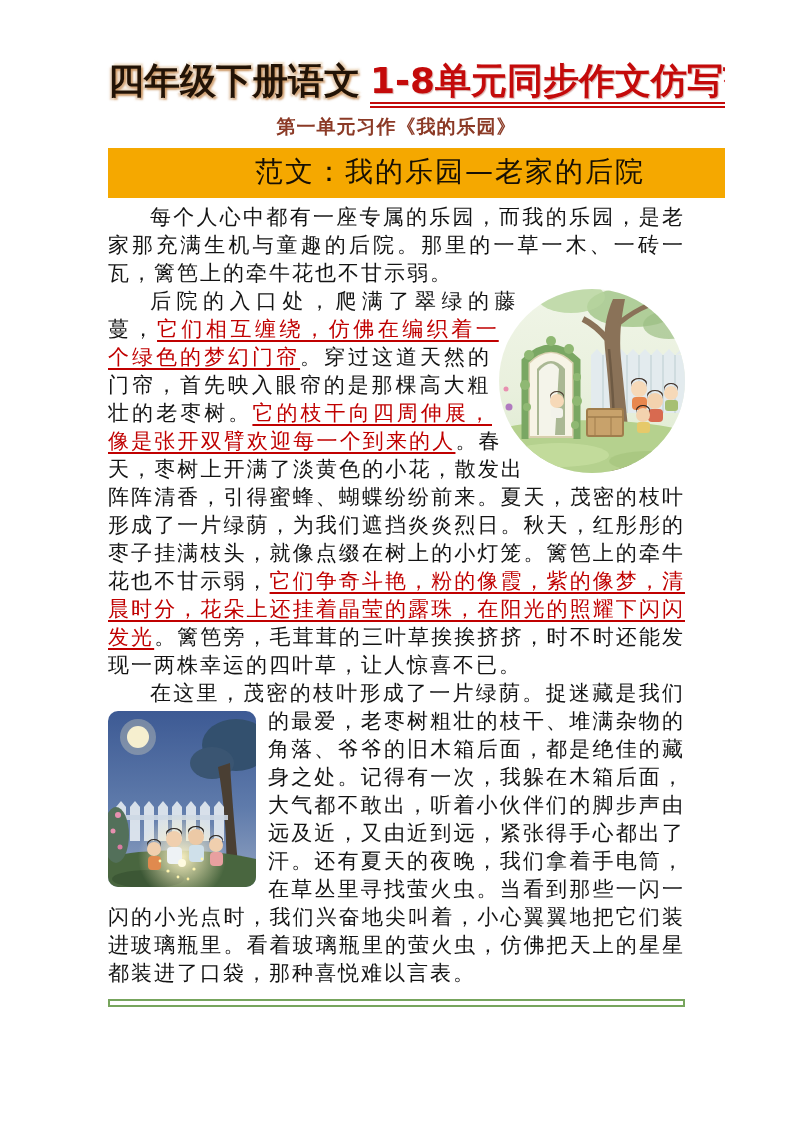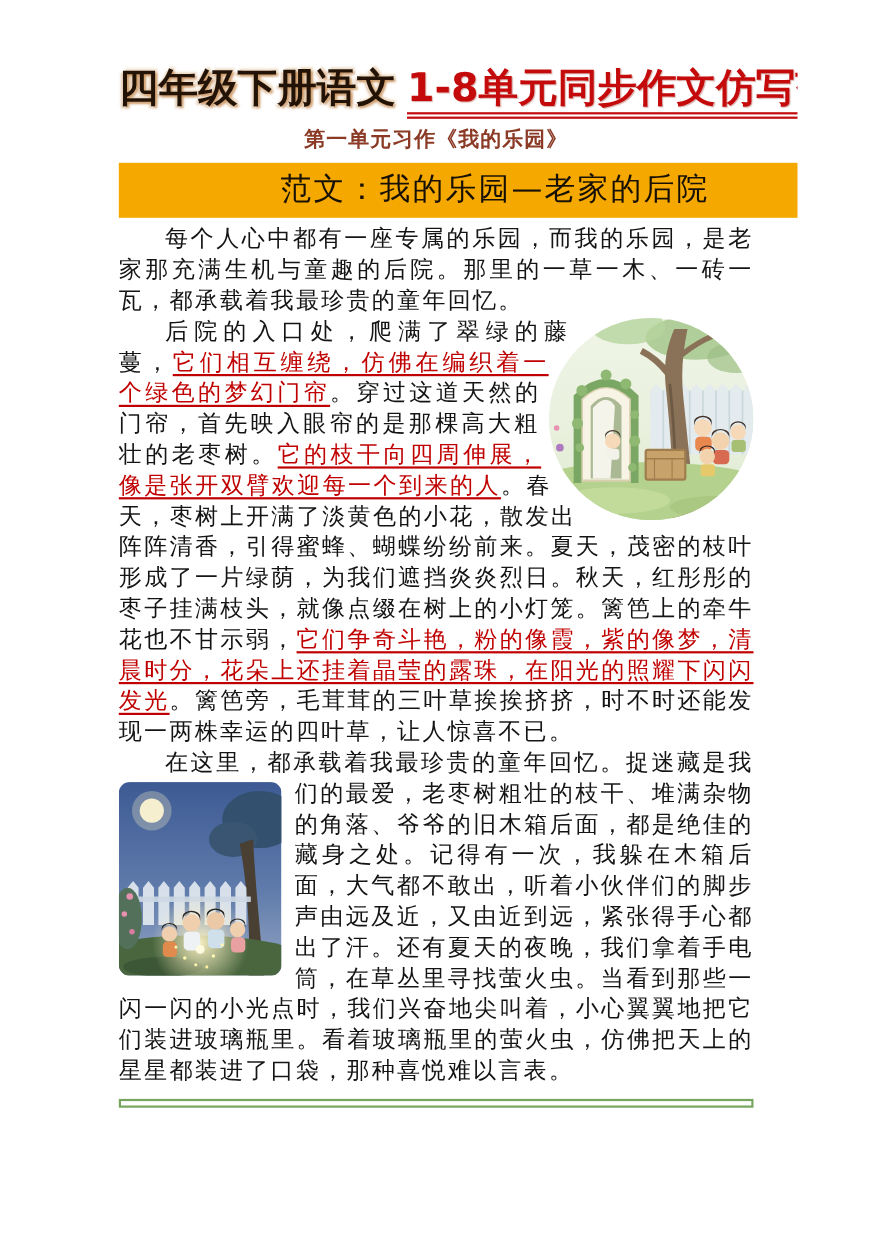--- a/index.html
+++ b/index.html
@@ -66,21 +66,21 @@
 
     <div class="main-title">
       <span class="title-black">四年级下册语文</span><span class="title-red">1-8单元同步作文仿写范文</span>
     </div>
 
     <div class="subtitle">第一单元习作《我的乐园》</div>
 
     <div class="banner">范文：我的乐园—老家的后院</div>
 
     <div class="essay">
-      <p><span>每个人心中都有一座专属的乐园，而我的乐园，是老家那充满生机与童趣的后院。那里的一草一木、一砖一瓦，都承载着我最珍贵的童年回忆。</span></p>
+      <p><span>每个人心中都有一座专属的乐园，而我的乐园，是老家那充满生机与童趣的后院。那里的一草一木、一砖一瓦，篱笆上的牵牛花也不甘示弱。</span></p>
       <p><span class="float-right-img">
             <svg width="186" height="184" viewBox="0 0 186 184" xmlns="http://www.w3.org/2000/svg">
     <defs>
       <linearGradient id="gbg" x1="0" y1="0" x2="0" y2="1">
         <stop offset="0" stop-color="#f0f5e7"></stop>
                   <stop offset="0.55" stop-color="#e9f0dd"></stop>
                   <stop offset="1" stop-color="#dcead0"></stop>
       </linearGradient>
     </defs>
     <rect width="186" height="184" fill="url(#gbg)"></rect>
@@ -146,21 +146,21 @@
       <rect x="149" y="120" width="15" height="13" rx="4" fill="#d86a50"></rect>
       <circle cx="172" cy="104" r="7" fill="#f6d9b8"></circle>
                 <path d="M165 102 a7 7 0 0 1 14 0 l0 -3 a7 5 0 0 0 -14 0 z" fill="#3f3028"></path>
       <rect x="166" y="111" width="13" height="11" rx="3" fill="#a6bf72"></rect>
       <circle cx="144" cy="126" r="7" fill="#f3d2ae"></circle>
                 <path d="M137 124 a7 7 0 0 1 14 0 l0 -3 a7 5 0 0 0 -14 0 z" fill="#2e2620"></path>
       <rect x="138" y="133" width="13" height="11" rx="3" fill="#e6c96a"></rect>
     </g>
   </svg>
           </span><span>后院的入口处，爬满了翠绿的藤蔓，</span><span class="hl">它们相互缠绕，仿佛在编织着一个绿色的梦幻门帘</span><span>。穿过这道天然的门帘，首先映入眼帘的是那棵高大粗壮的老枣树。</span><span class="hl">它的枝干向四周伸展，像是张开双臂欢迎每一个到来的人</span><span>。春天，枣树上开满了淡黄色的小花，散发出阵阵清香，引得蜜蜂、蝴蝶纷纷前来。夏天，茂密的枝叶形成了一片绿荫，为我们遮挡炎炎烈日。秋天，红彤彤的枣子挂满枝头，就像点缀在树上的小灯笼。篱笆上的牵牛花也不甘示弱，</span><span class="hl">它们争奇斗艳，粉的像霞，紫的像梦，清晨时分，花朵上还挂着晶莹的露珠，在阳光的照耀下闪闪发光</span><span>。篱笆旁，毛茸茸的三叶草挨挨挤挤，时不时还能发现一两株幸运的四叶草，让人惊喜不已。</span></p>
-      <p><span>在这里，都承载着我最珍贵的童年回忆。</span><span class="float-left-img">
+      <p><span>在这里，茂密的枝叶形成了一片绿荫。</span><span class="float-left-img">
             <svg width="148" height="176" viewBox="0 0 148 176" xmlns="http://www.w3.org/2000/svg">
     <defs>
       <linearGradient id="nsky" x1="0" y1="0" x2="0" y2="1">
         <stop offset="0" stop-color="#3d5a94"></stop>
                   <stop offset="0.55" stop-color="#5f7bab"></stop>
                   <stop offset="1" stop-color="#93a4c2"></stop>
       </linearGradient>
       <radialGradient id="nglow" cx="0.5" cy="0.5" r="0.5">
         <stop offset="0" stop-color="#fdf3c4" stop-opacity="0.95"></stop>
                   <stop offset="1" stop-color="#fdf3c4" stop-opacity="0"></stop>

